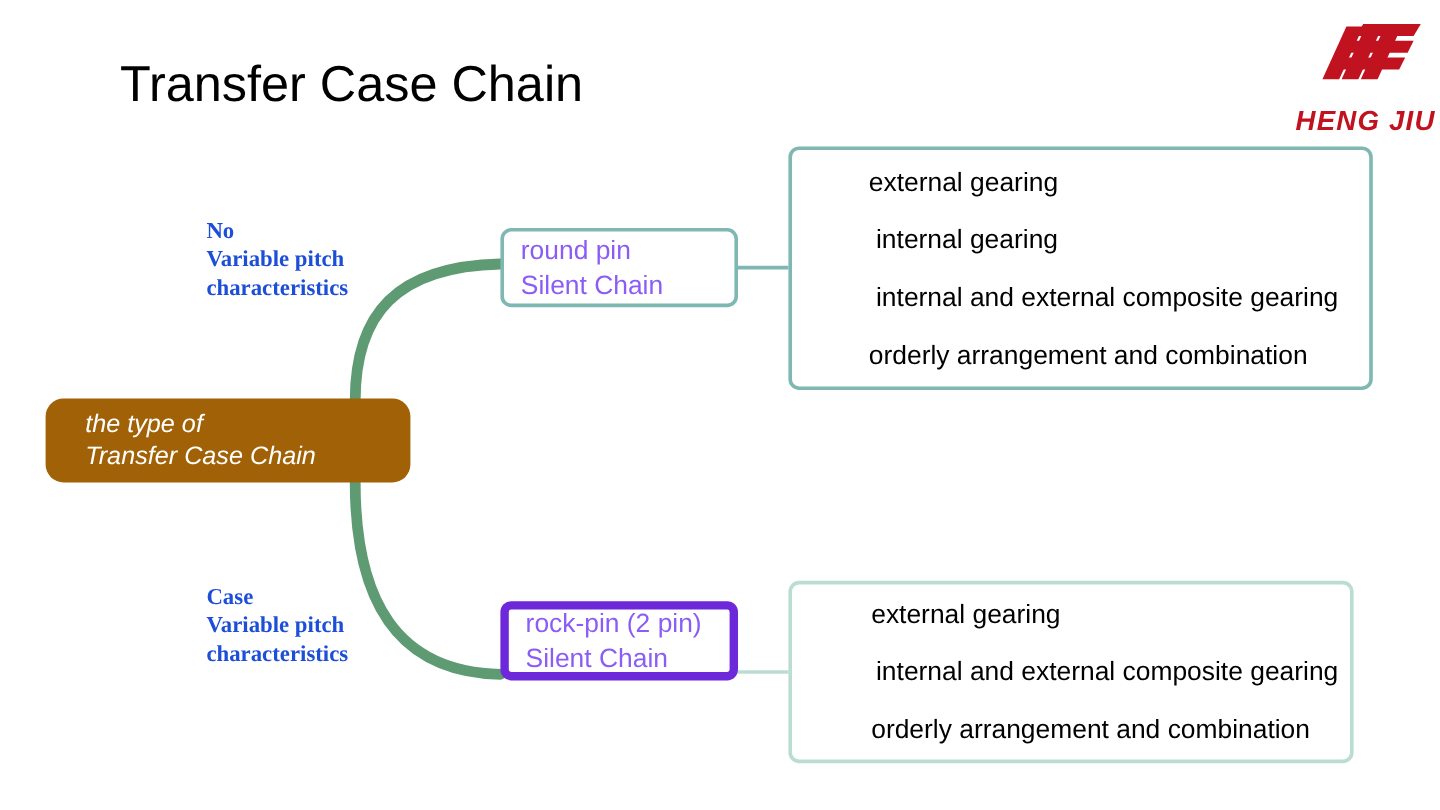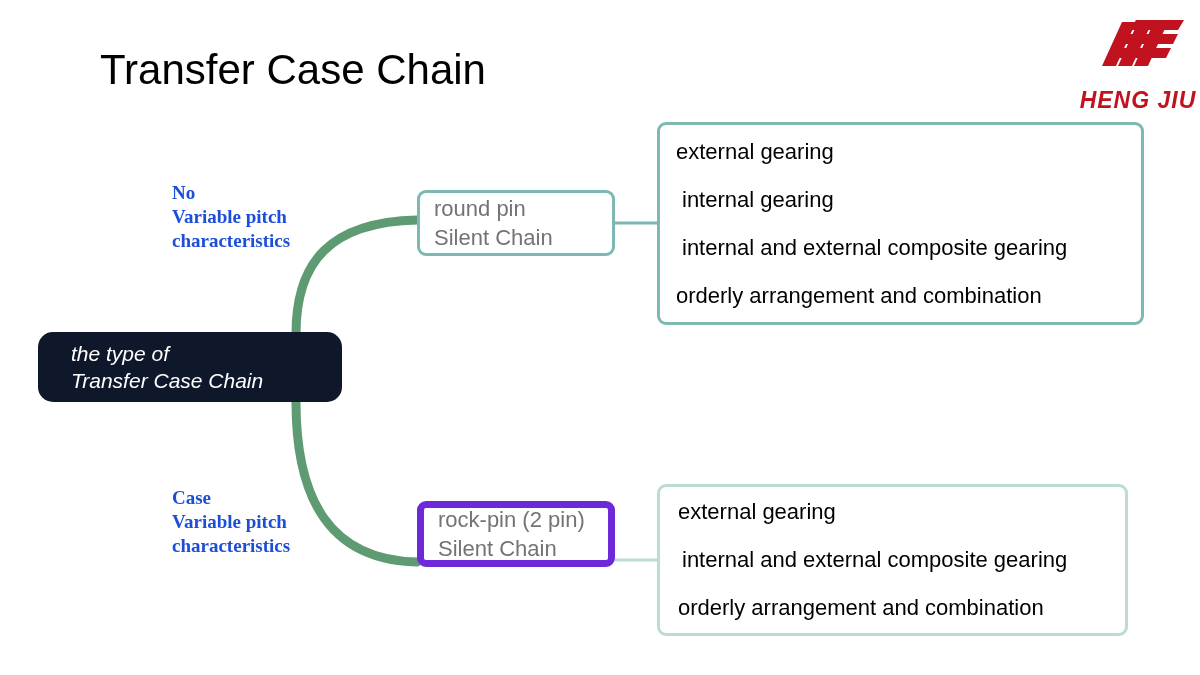--- a/index.html
+++ b/index.html
@@ -72,21 +72,21 @@
     pointer-events: none;
   }
 
   
   #root-node {
     position: absolute;
     left: 38px;
     top: 332px;
     width: 304px;
     height: 70px;
-    background: #0f172a;
+    background: #a16207;
     border-radius: 15px;
     box-sizing: border-box;
     display: flex;
     flex-direction: column;
     justify-content: center;
     padding-left: 33px;
   }
   #root-node .rl {
     font-family: "Liberation Sans", sans-serif;
     font-style: italic;
@@ -117,21 +117,21 @@
     border-radius: 9px;
     display: flex;
     flex-direction: column;
     justify-content: center;
     padding-left: 14px;
   }
   .mid-box .ml {
     font-family: "Liberation Sans", sans-serif;
     font-size: 22px;
     line-height: 29px;
-    color: #737373;
+    color: #8b5cf6;
     white-space: nowrap;
   }
   #mid-box-top {
     left: 417px;
     top: 190px;
     width: 198px;
     height: 66px;
     border: 3px solid #7FB8B2;
   }
   #mid-box-bottom {
@@ -150,20 +150,21 @@
     border-radius: 9px;
     display: flex;
     flex-direction: column;
     justify-content: center;
   }
   .detail-box .dl {
     font-family: "Liberation Sans", sans-serif;
     font-size: 22px;
     color: #000000;
     white-space: nowrap;
+    margin-left: 48px;
   }
   #detail-box-top {
     left: 657px;
     top: 122px;
     width: 487px;
     height: 203px;
     border: 3px solid #7FB8B2;
   }
   #detail-box-top .dl { padding: 0 0 0 16px; line-height: 48px; }
   #detail-box-bottom {

